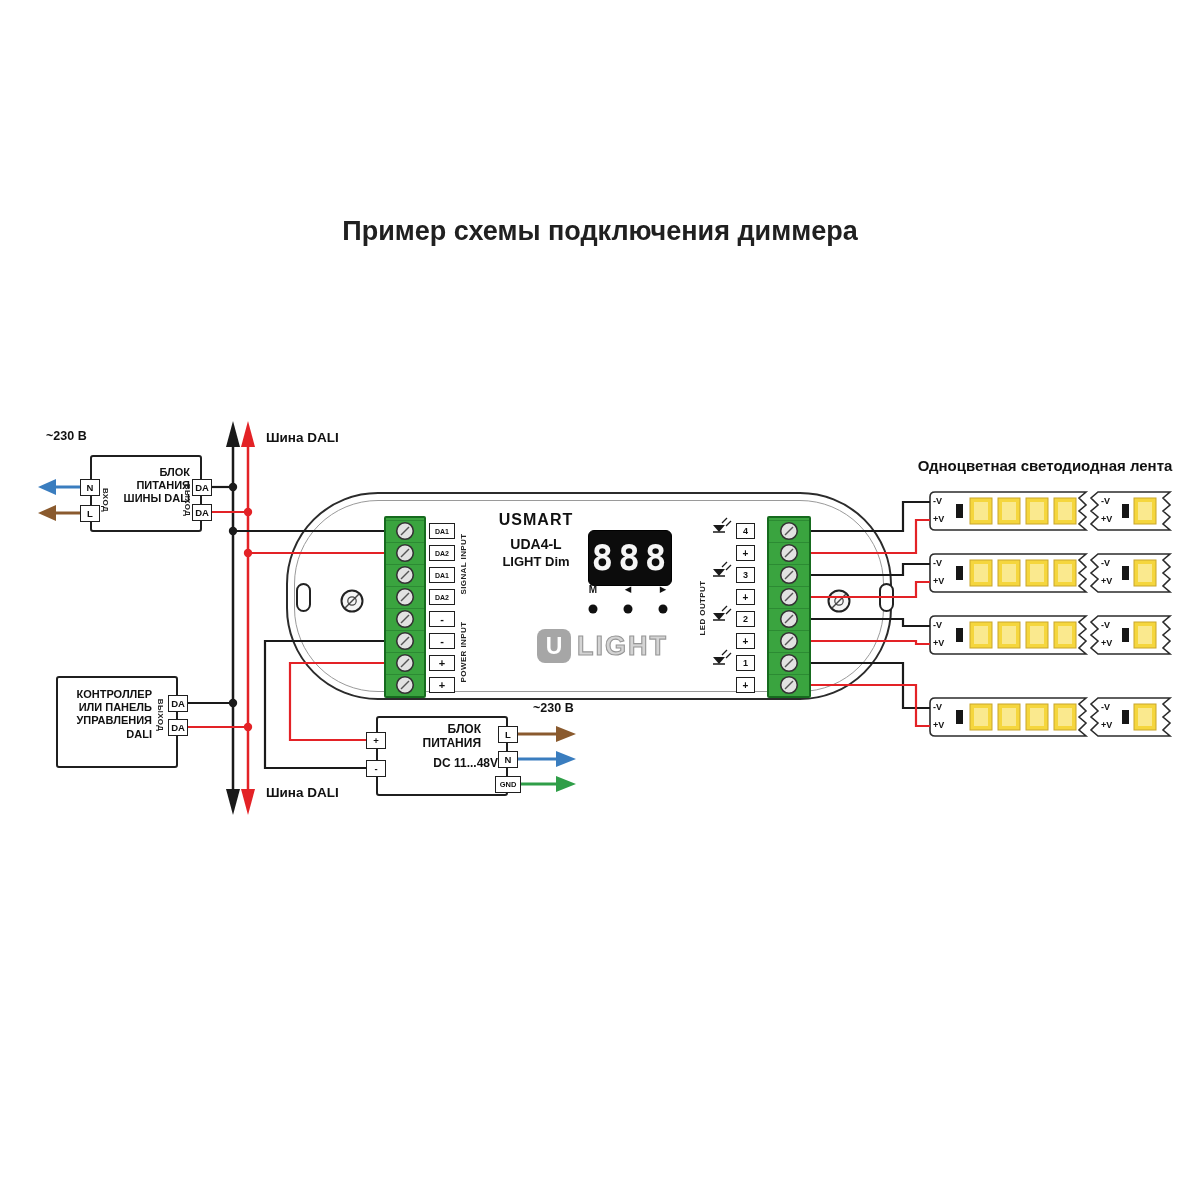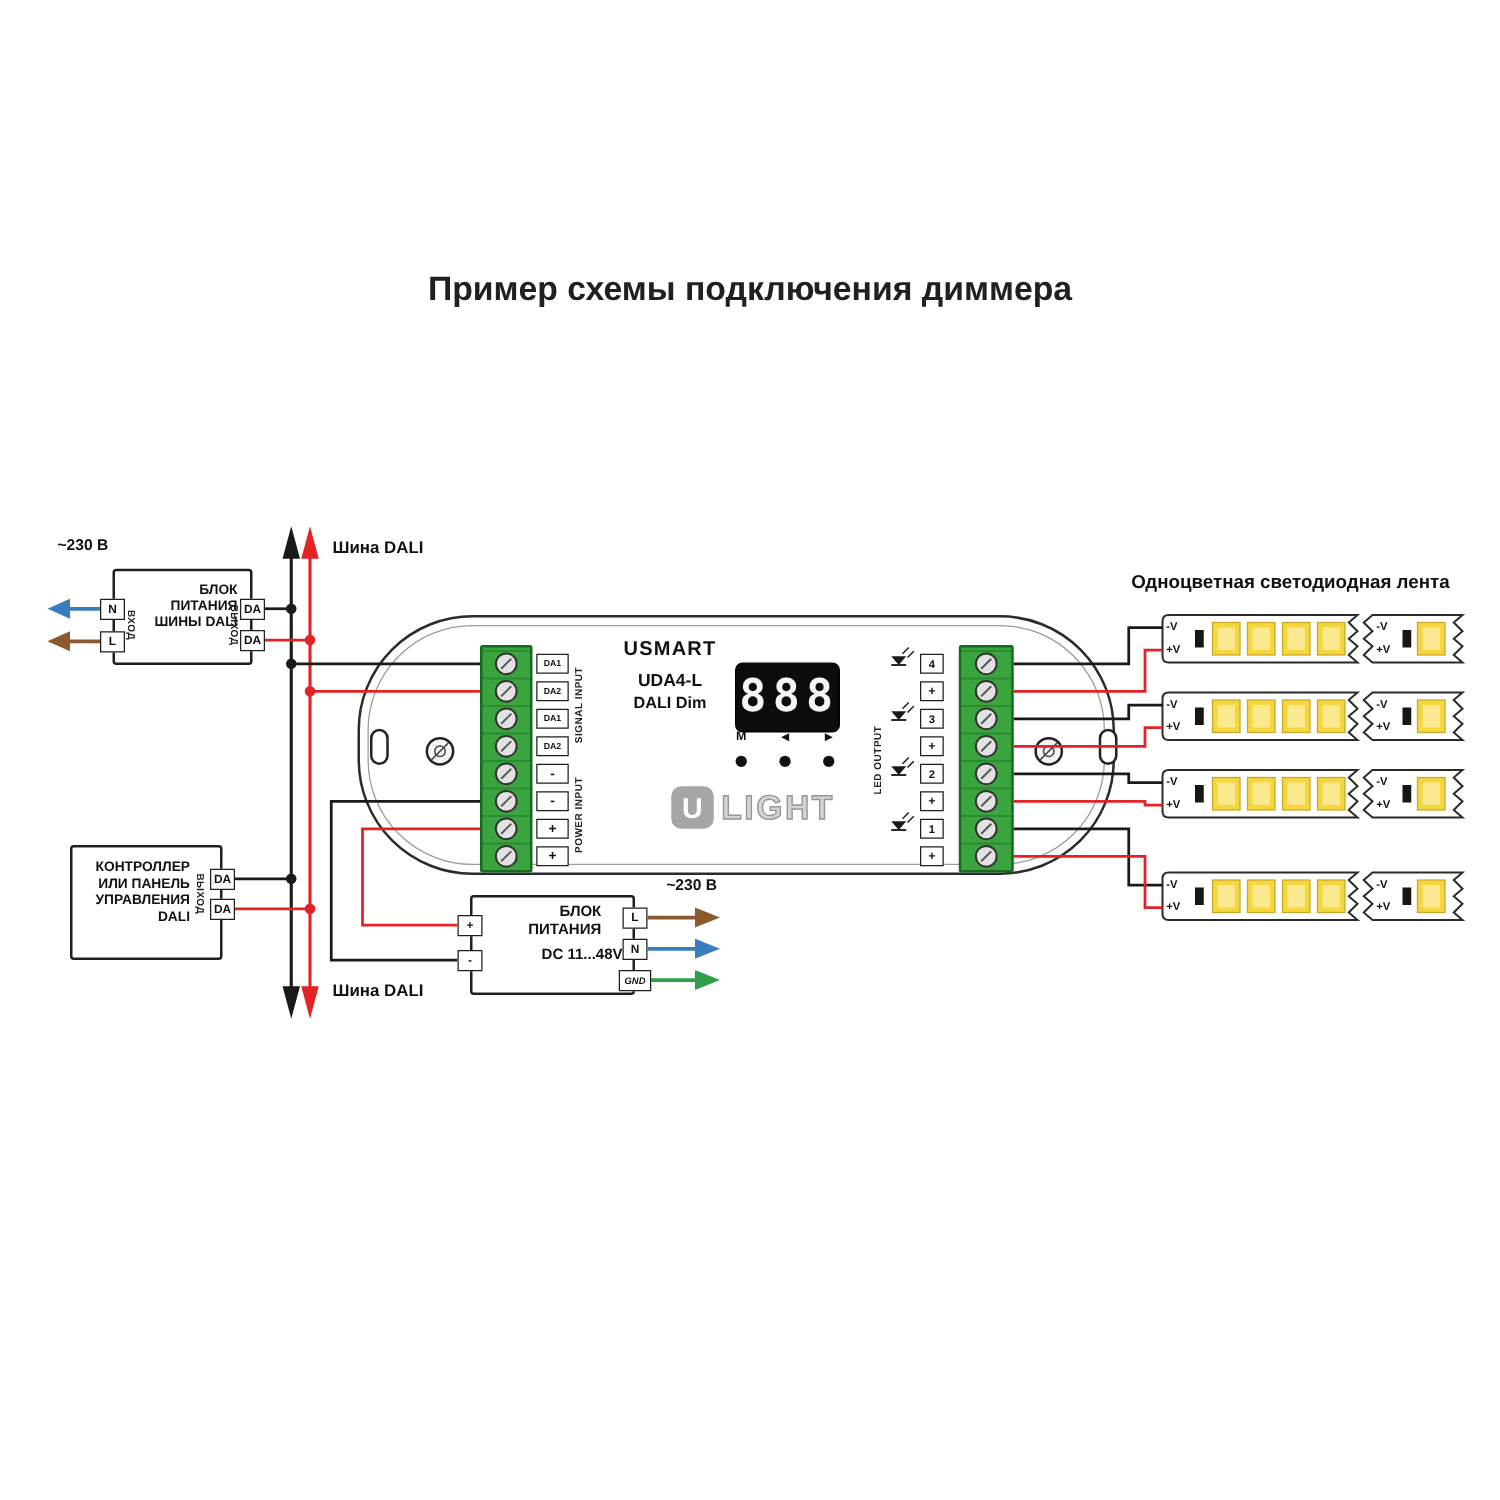--- a/index.html
+++ b/index.html
@@ -30,21 +30,21 @@
           justify-content:center;font-family:"DejaVu Sans Mono",monospace;font-weight:bold;
           font-size:36px;color:#f5f5f5;letter-spacing:5px;text-indent:5px;}
   .btnlbl{position:absolute;width:30px;text-align:center;font-size:10px;font-weight:bold;color:#111;
           font-family:"Liberation Sans","DejaVu Sans",sans-serif;}
   .logo{position:absolute;left:537px;top:628px;height:36px;display:flex;align-items:center;gap:6px;}
   .logo-u{width:34px;height:34px;background:#a6a6a6;border-radius:8px;display:flex;align-items:center;
           justify-content:center;color:#fff;font-weight:bold;font-size:23px;}
   .logo-light{font-size:27px;font-weight:bold;letter-spacing:2px;color:#d4d4d4;
               -webkit-text-stroke:1.1px #969696;}
   .striplbl{position:absolute;width:20px;font-size:9px;font-weight:bold;color:#111;}
-  .striptitle{position:absolute;left:905px;top:457px;width:280px;
+  .striptitle{position:absolute;left:905px;top:457px;width:280px;text-align:center;
               font-size:15px;font-weight:bold;color:#111;}
   svg.wires{position:absolute;left:0;top:0;width:1200px;height:1200px;}
   .wk{stroke:#1a1a1a;fill:none;}
   .wr{stroke:#e32226;fill:none;}
   .scr{fill:#e2e2e2;stroke:#333;stroke-width:1.6;}
   .slt{stroke:#555;stroke-width:1.5;}
   .res{fill:#161616;}
   .led{fill:#f5d63d;stroke:#c9a62a;stroke-width:1;}
   .ledc{fill:#fae98e;}
   .strip{fill:#ffffff;stroke:#2b2b2b;stroke-width:1.6;}
@@ -281,26 +281,26 @@
   <div class="vt vtcw" style="left:160px;top:715px;">ВЫХОД</div>
   <div class="tbox" style="left:168px;top:695px;">DA</div>
   <div class="tbox" style="left:168px;top:719px;">DA</div>
 
   <div class="boxtext" style="left:417px;top:722px;width:64px;font-size:12px;">БЛОК ПИТАНИЯ</div>
   <div class="boxtext" style="left:386px;top:756px;width:112px;font-size:12px;">DC 11...48V</div>
   <div class="tbox" style="left:366px;top:732px;">+</div>
   <div class="tbox" style="left:366px;top:760px;">-</div>
   <div class="tbox" style="left:498px;top:726px;">L</div>
   <div class="tbox" style="left:498px;top:751px;">N</div>
-  <div class="tbox" style="left:495px;top:776px;width:26px;font-size:7.5px;font-style:italic;">GND</div>
+  <div class="tbox" style="left:495px;top:776px;width:26px;font-size:7.5px;">GND</div>
   <div class="vlabel" style="left:533px;top:701px;">~230 В</div>
 
   <div class="ctext" style="top:511px;font-size:16px;letter-spacing:1px;">USMART</div>
   <div class="ctext" style="top:536px;font-size:14px;">UDA4-L</div>
-  <div class="ctext" style="top:554px;font-size:13px;">DALI Dim</div>
+  <div class="ctext" style="top:554px;font-size:13px;">LIGHT Dim</div>
   <div class="digits">888</div>
   <div class="btnlbl" style="left:578px;top:584px;">M</div>
   <div class="btnlbl" style="left:613px;top:584px;font-size:8.5px;">◀</div>
   <div class="btnlbl" style="left:648px;top:584px;font-size:8.5px;">▶</div>
   <div class="logo">
     <div class="logo-u">U</div>
     <div class="logo-light">LIGHT</div>
   </div>
 
   <div class="vt" style="left:463px;top:564px;">SIGNAL INPUT</div>

